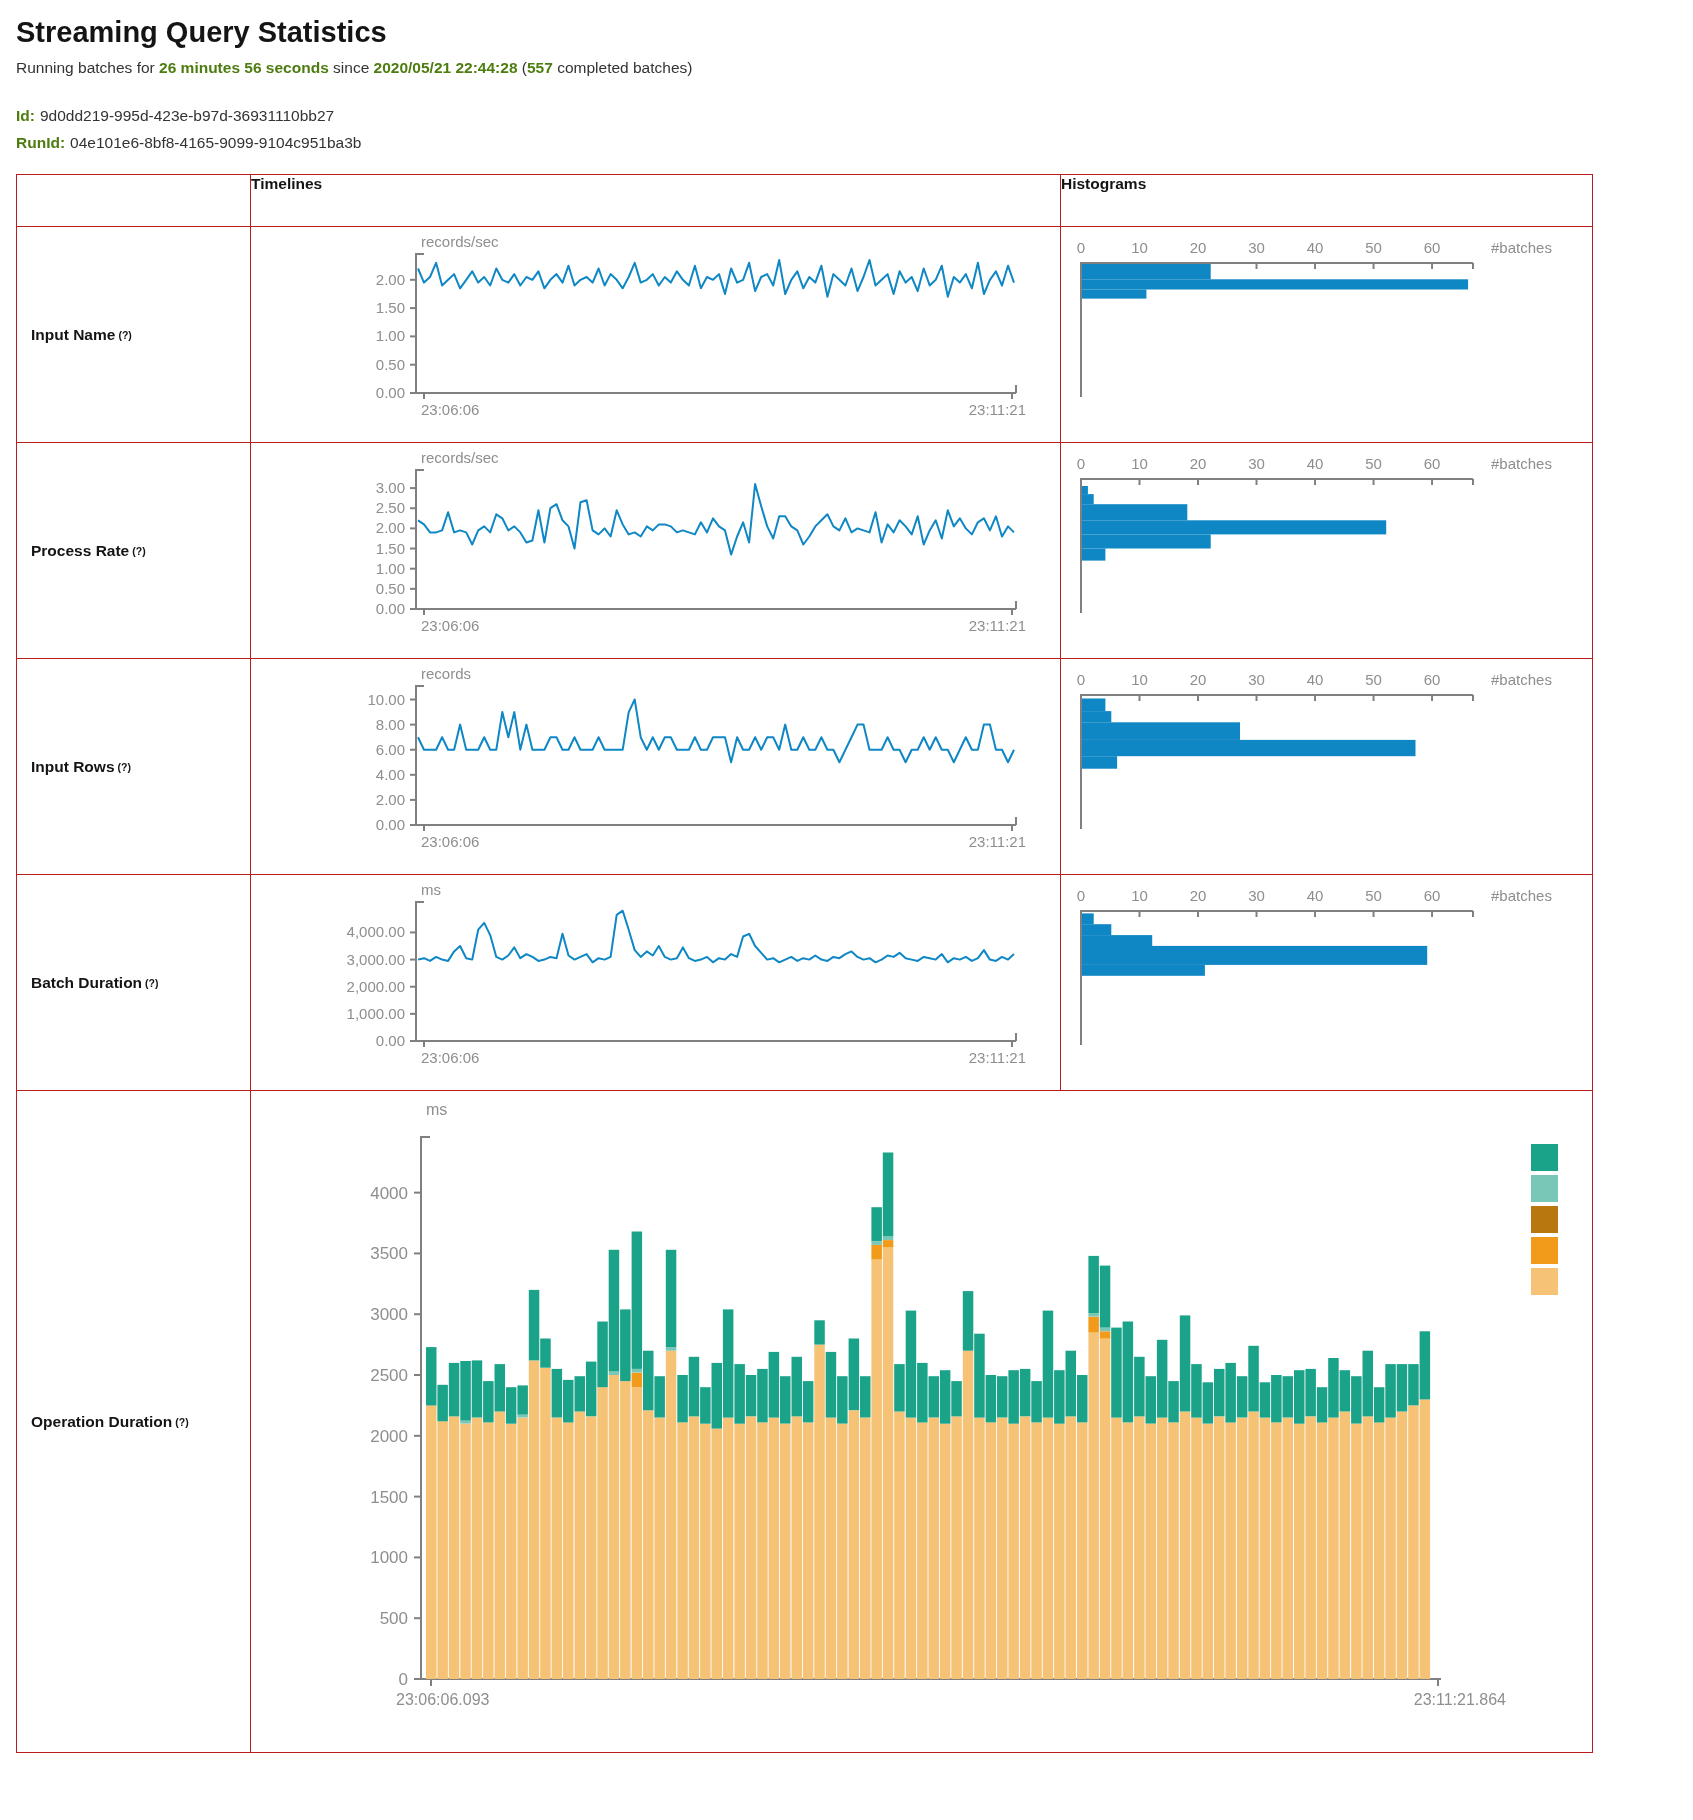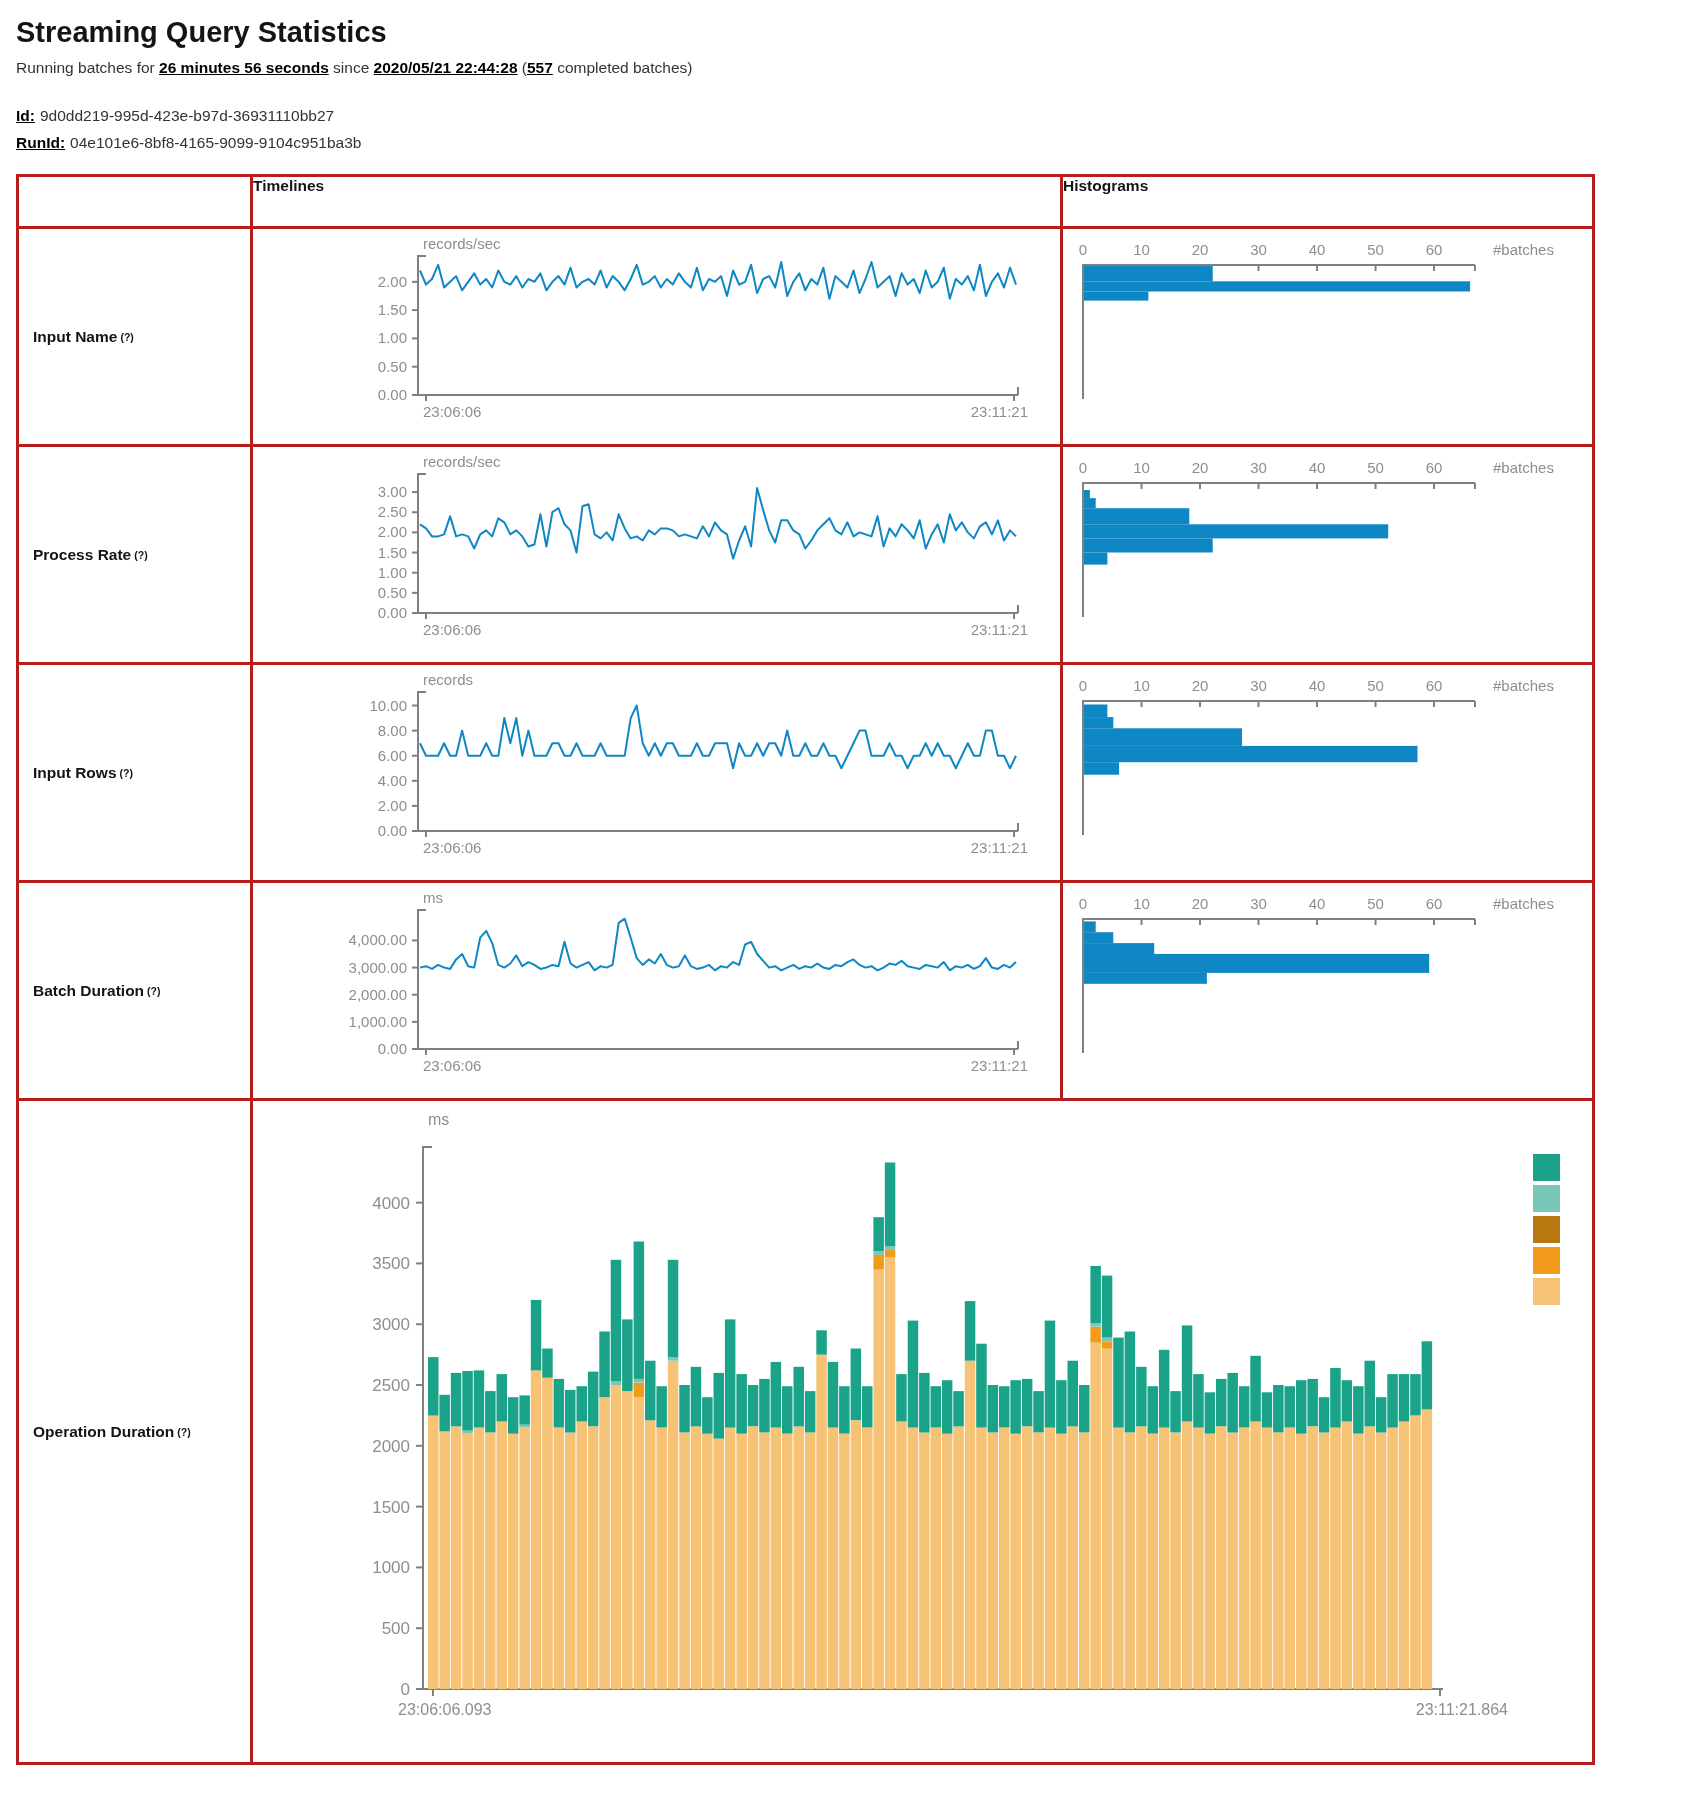--- a/index.html
+++ b/index.html
@@ -1,26 +1,26 @@
 <!DOCTYPE html>
 <html><head>
 <meta charset="utf-8">
 <style>
   * { box-sizing: border-box; }
   html,body { margin:0; padding:0; background:#ffffff; }
   body { font-family:"Liberation Sans", sans-serif; color:#1b1b1b; width:1693px; }
   .page { width:1613px; height:1820px; overflow:hidden; }
   h1.title { font-size:29px; font-weight:bold; margin:16px 0 6px 16px; color:#141414; }
   .subtitle { margin:10px 0 0 16px; font-size:15.5px; color:#333; }
-  .subtitle b, .meta b { color:#000000;text-decoration:underline; }
+  .subtitle b, .meta b { color:#4d7c0f; }
   .meta { margin:30px 0 0 16px; font-size:15.5px; color:#333; }
   .meta .line { margin:0 0 9px 0; }
   .meta .val { margin-left:5px; }
   table.stats { border-collapse:collapse; table-layout:fixed; margin:22px 0 0 16px; width:1576px; }
-  table.stats td, table.stats th { border:3px solid #b91c1c; padding:0; vertical-align:top; }
+  table.stats td, table.stats th { border:1px solid #b91c1c; padding:0; vertical-align:top; }
   th.hcell { text-align:left; font-size:15.5px; color:#141414; padding:16px 14px; height:52px; font-weight:bold; }
   td.label-cell { height:100%; }
   .label-wrap { display:flex; align-items:center; height:215px; padding-left:14px; font-weight:bold; font-size:15.5px; color:#141414; }
   .label-wrap.tall { height:661px; }
   sup.help { font-size:10.5px; margin-left:3px; cursor:pointer; }
   svg text { font-family:"Liberation Sans", sans-serif; }
   svg { display:block; }
 </style>
 </head>
 <body>

